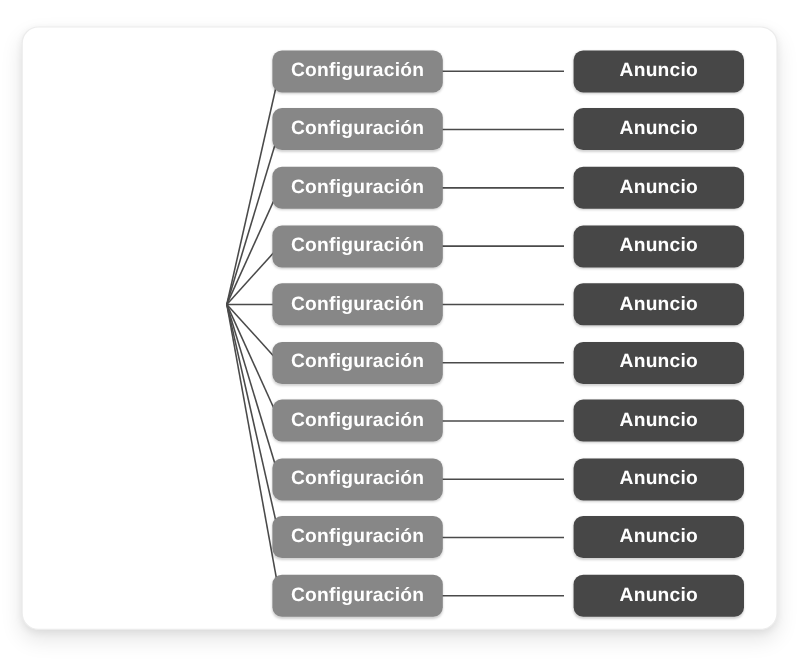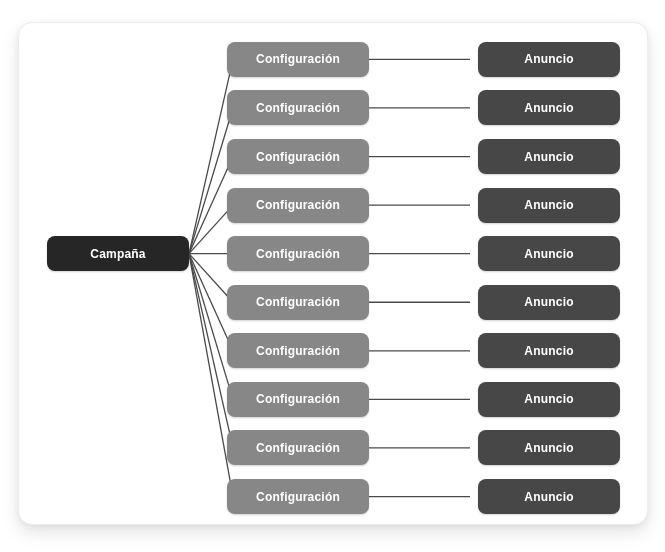--- a/index.html
+++ b/index.html
@@ -39,21 +39,21 @@
     position: absolute;
     width: 142px;
     height: 35px;
     box-sizing: border-box;
     border-radius: 8px;
     display: flex;
     align-items: center;
     justify-content: center;
     color: var(--text-color, #ffffff);
     font-weight: bold;
-    font-size: 12px;
+    font-size: 16px;
     letter-spacing: 0.2px;
     box-shadow: 0 1px 2px rgba(0,0,0,0.18);
   }
   .campaign { background: var(--campaign-bg, #262626); }
   .config   { background: var(--config-bg, #878787); }
   .ad       { background: var(--ad-bg, #474747); margin-left: 12px; }
 </style>
 </head>
 <body>
 
@@ -74,23 +74,20 @@
       <line x1="365" y1="302.25" x2="470" y2="302.25" stroke="#4a4a4a" stroke-width="1.3"></line>
       <line x1="189" y1="253.68" x2="233" y2="350.82" stroke="#4a4a4a" stroke-width="1.3"></line>
       <line x1="365" y1="350.82" x2="470" y2="350.82" stroke="#4a4a4a" stroke-width="1.3"></line>
       <line x1="189" y1="253.68" x2="233" y2="399.39" stroke="#4a4a4a" stroke-width="1.3"></line>
       <line x1="365" y1="399.39" x2="470" y2="399.39" stroke="#4a4a4a" stroke-width="1.3"></line>
       <line x1="189" y1="253.68" x2="233" y2="447.96" stroke="#4a4a4a" stroke-width="1.3"></line>
       <line x1="365" y1="447.96" x2="470" y2="447.96" stroke="#4a4a4a" stroke-width="1.3"></line>
       <line x1="189" y1="253.68" x2="233" y2="496.53" stroke="#4a4a4a" stroke-width="1.3"></line>
       <line x1="365" y1="496.53" x2="470" y2="496.53" stroke="#4a4a4a" stroke-width="1.3"></line>
     </svg>
-  <div class="node campaign" id="campaign-node" style="left: 47px; top: 236.18px;">
-    <span>Campaña</span>
-  </div>
 
 <div class="node config" style="left: 227px; top: 41.9px;">
       <span>Configuración</span>
     </div>
     <div class="node ad" style="left: 466px; top: 41.9px;">
       <span>Anuncio</span>
     </div>
     <div class="node config" style="left: 227px; top: 90.47px;">
       <span>Configuración</span>
     </div>

